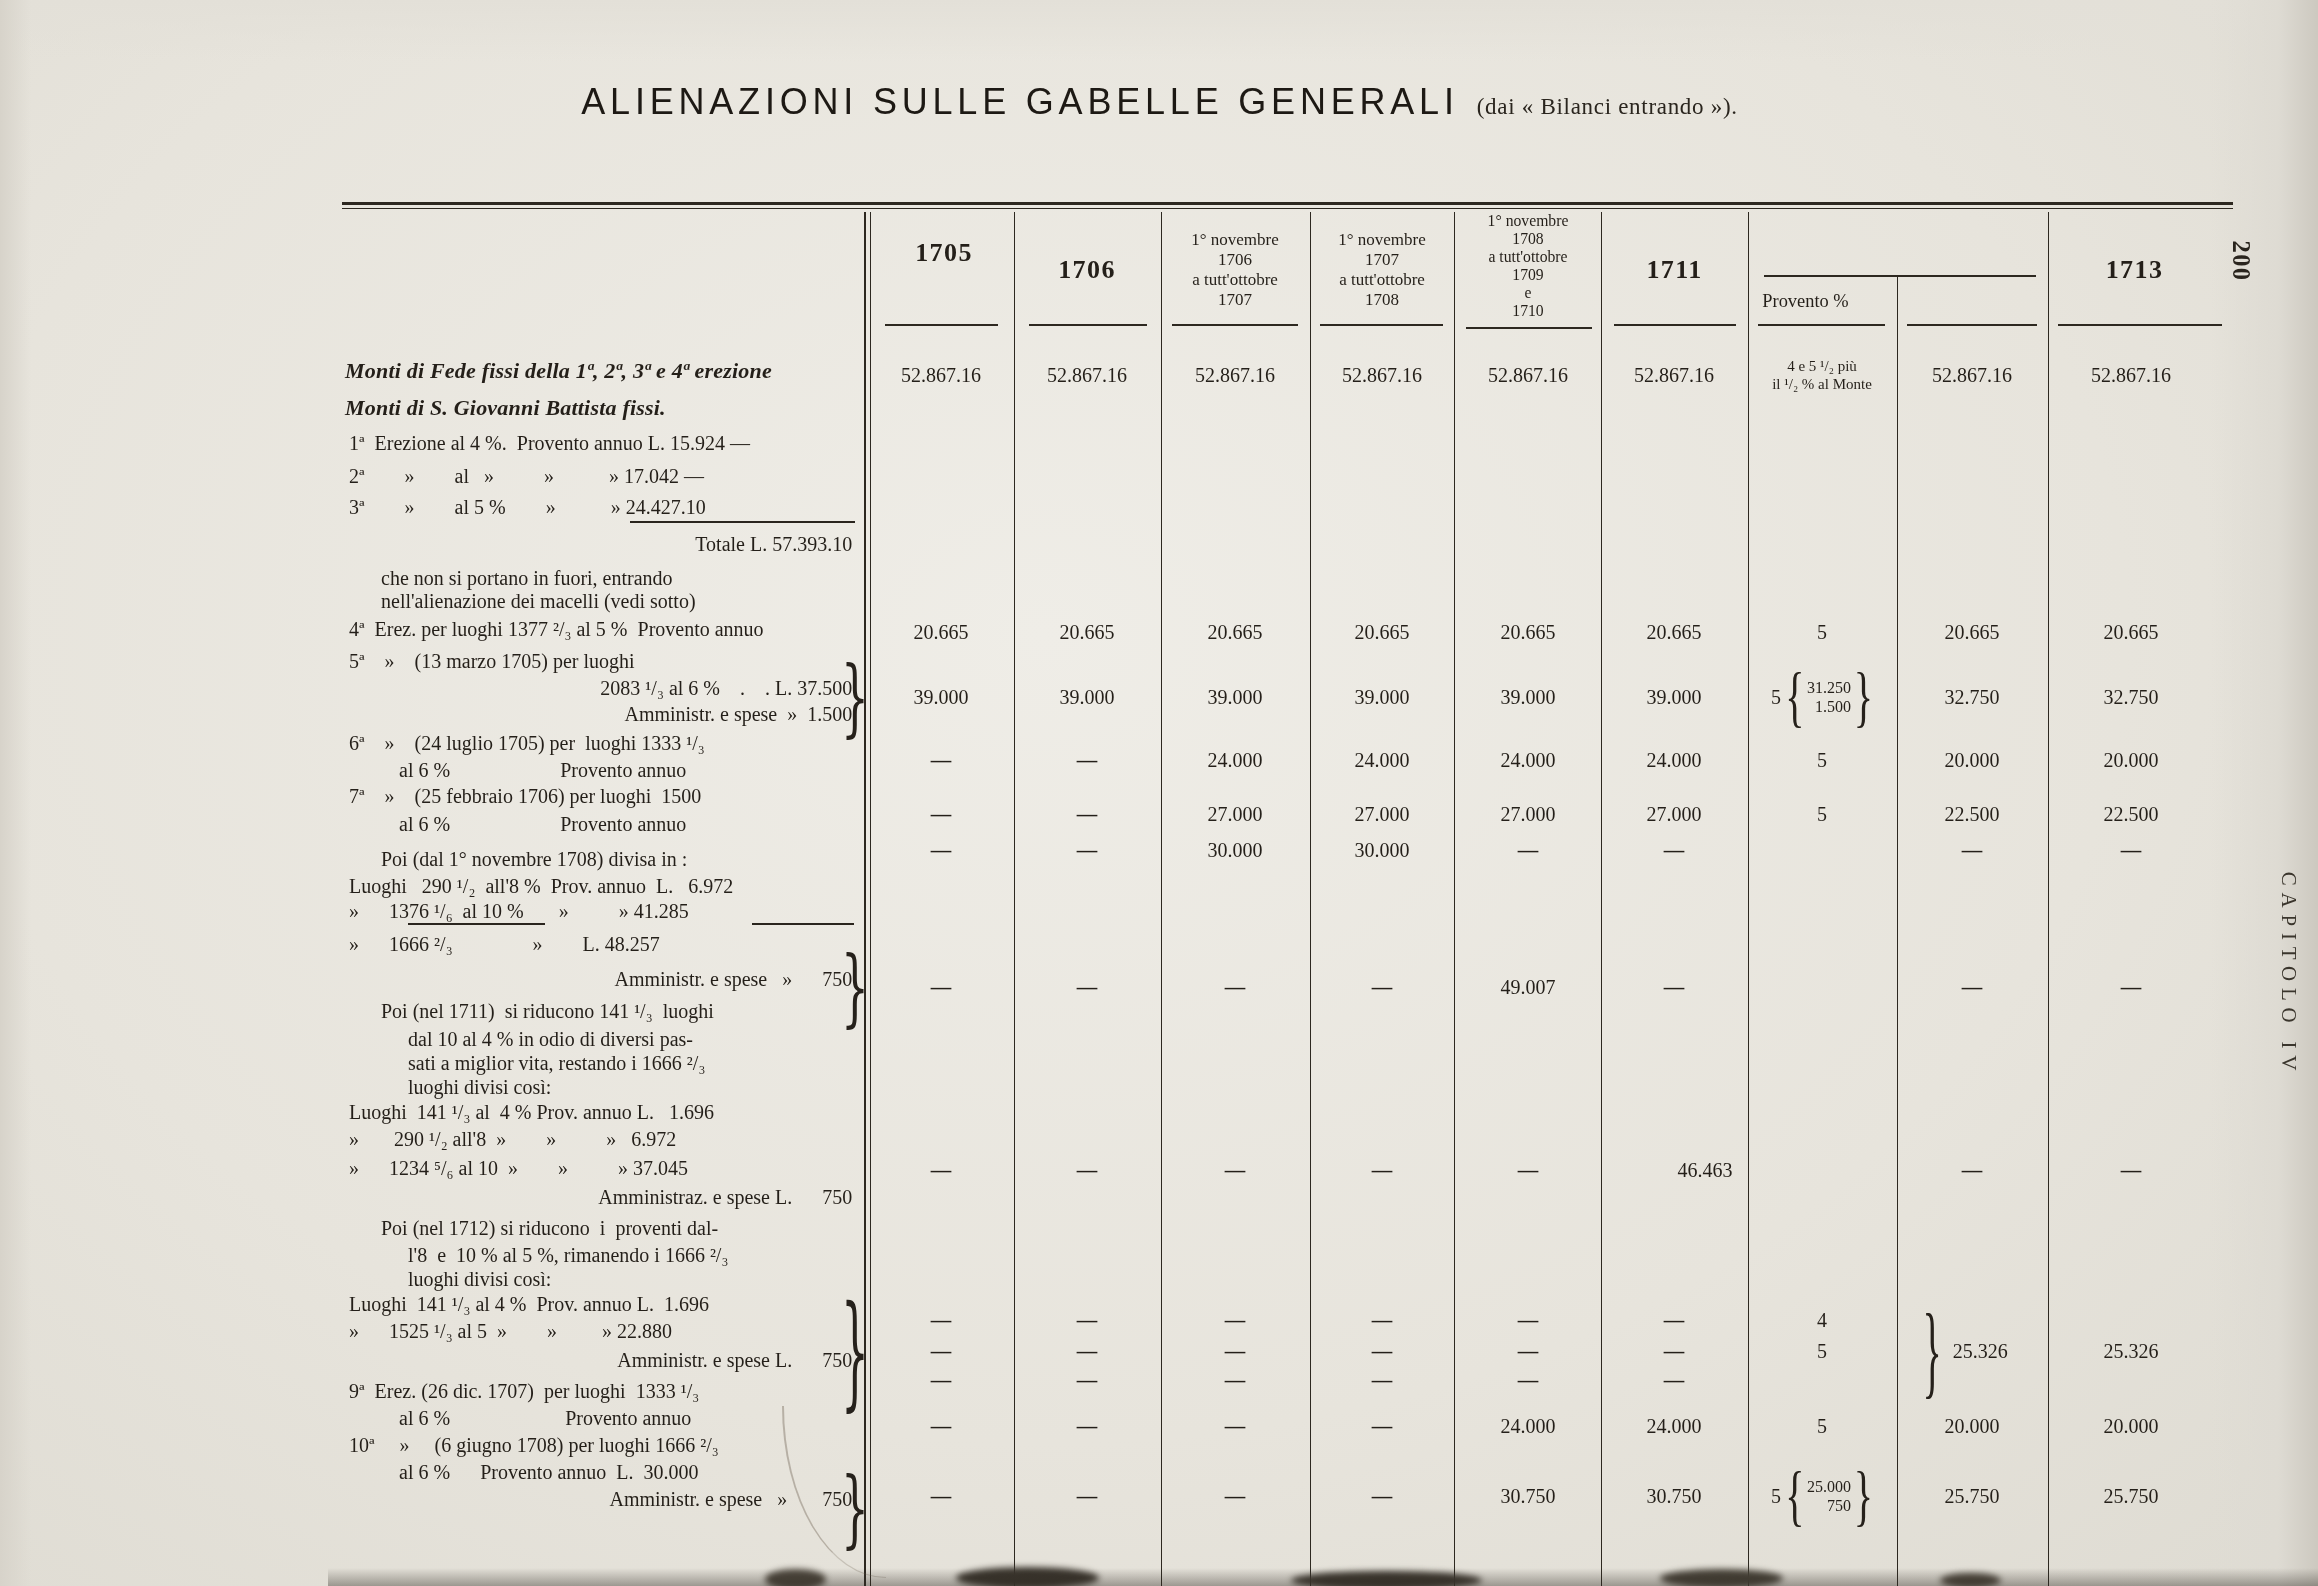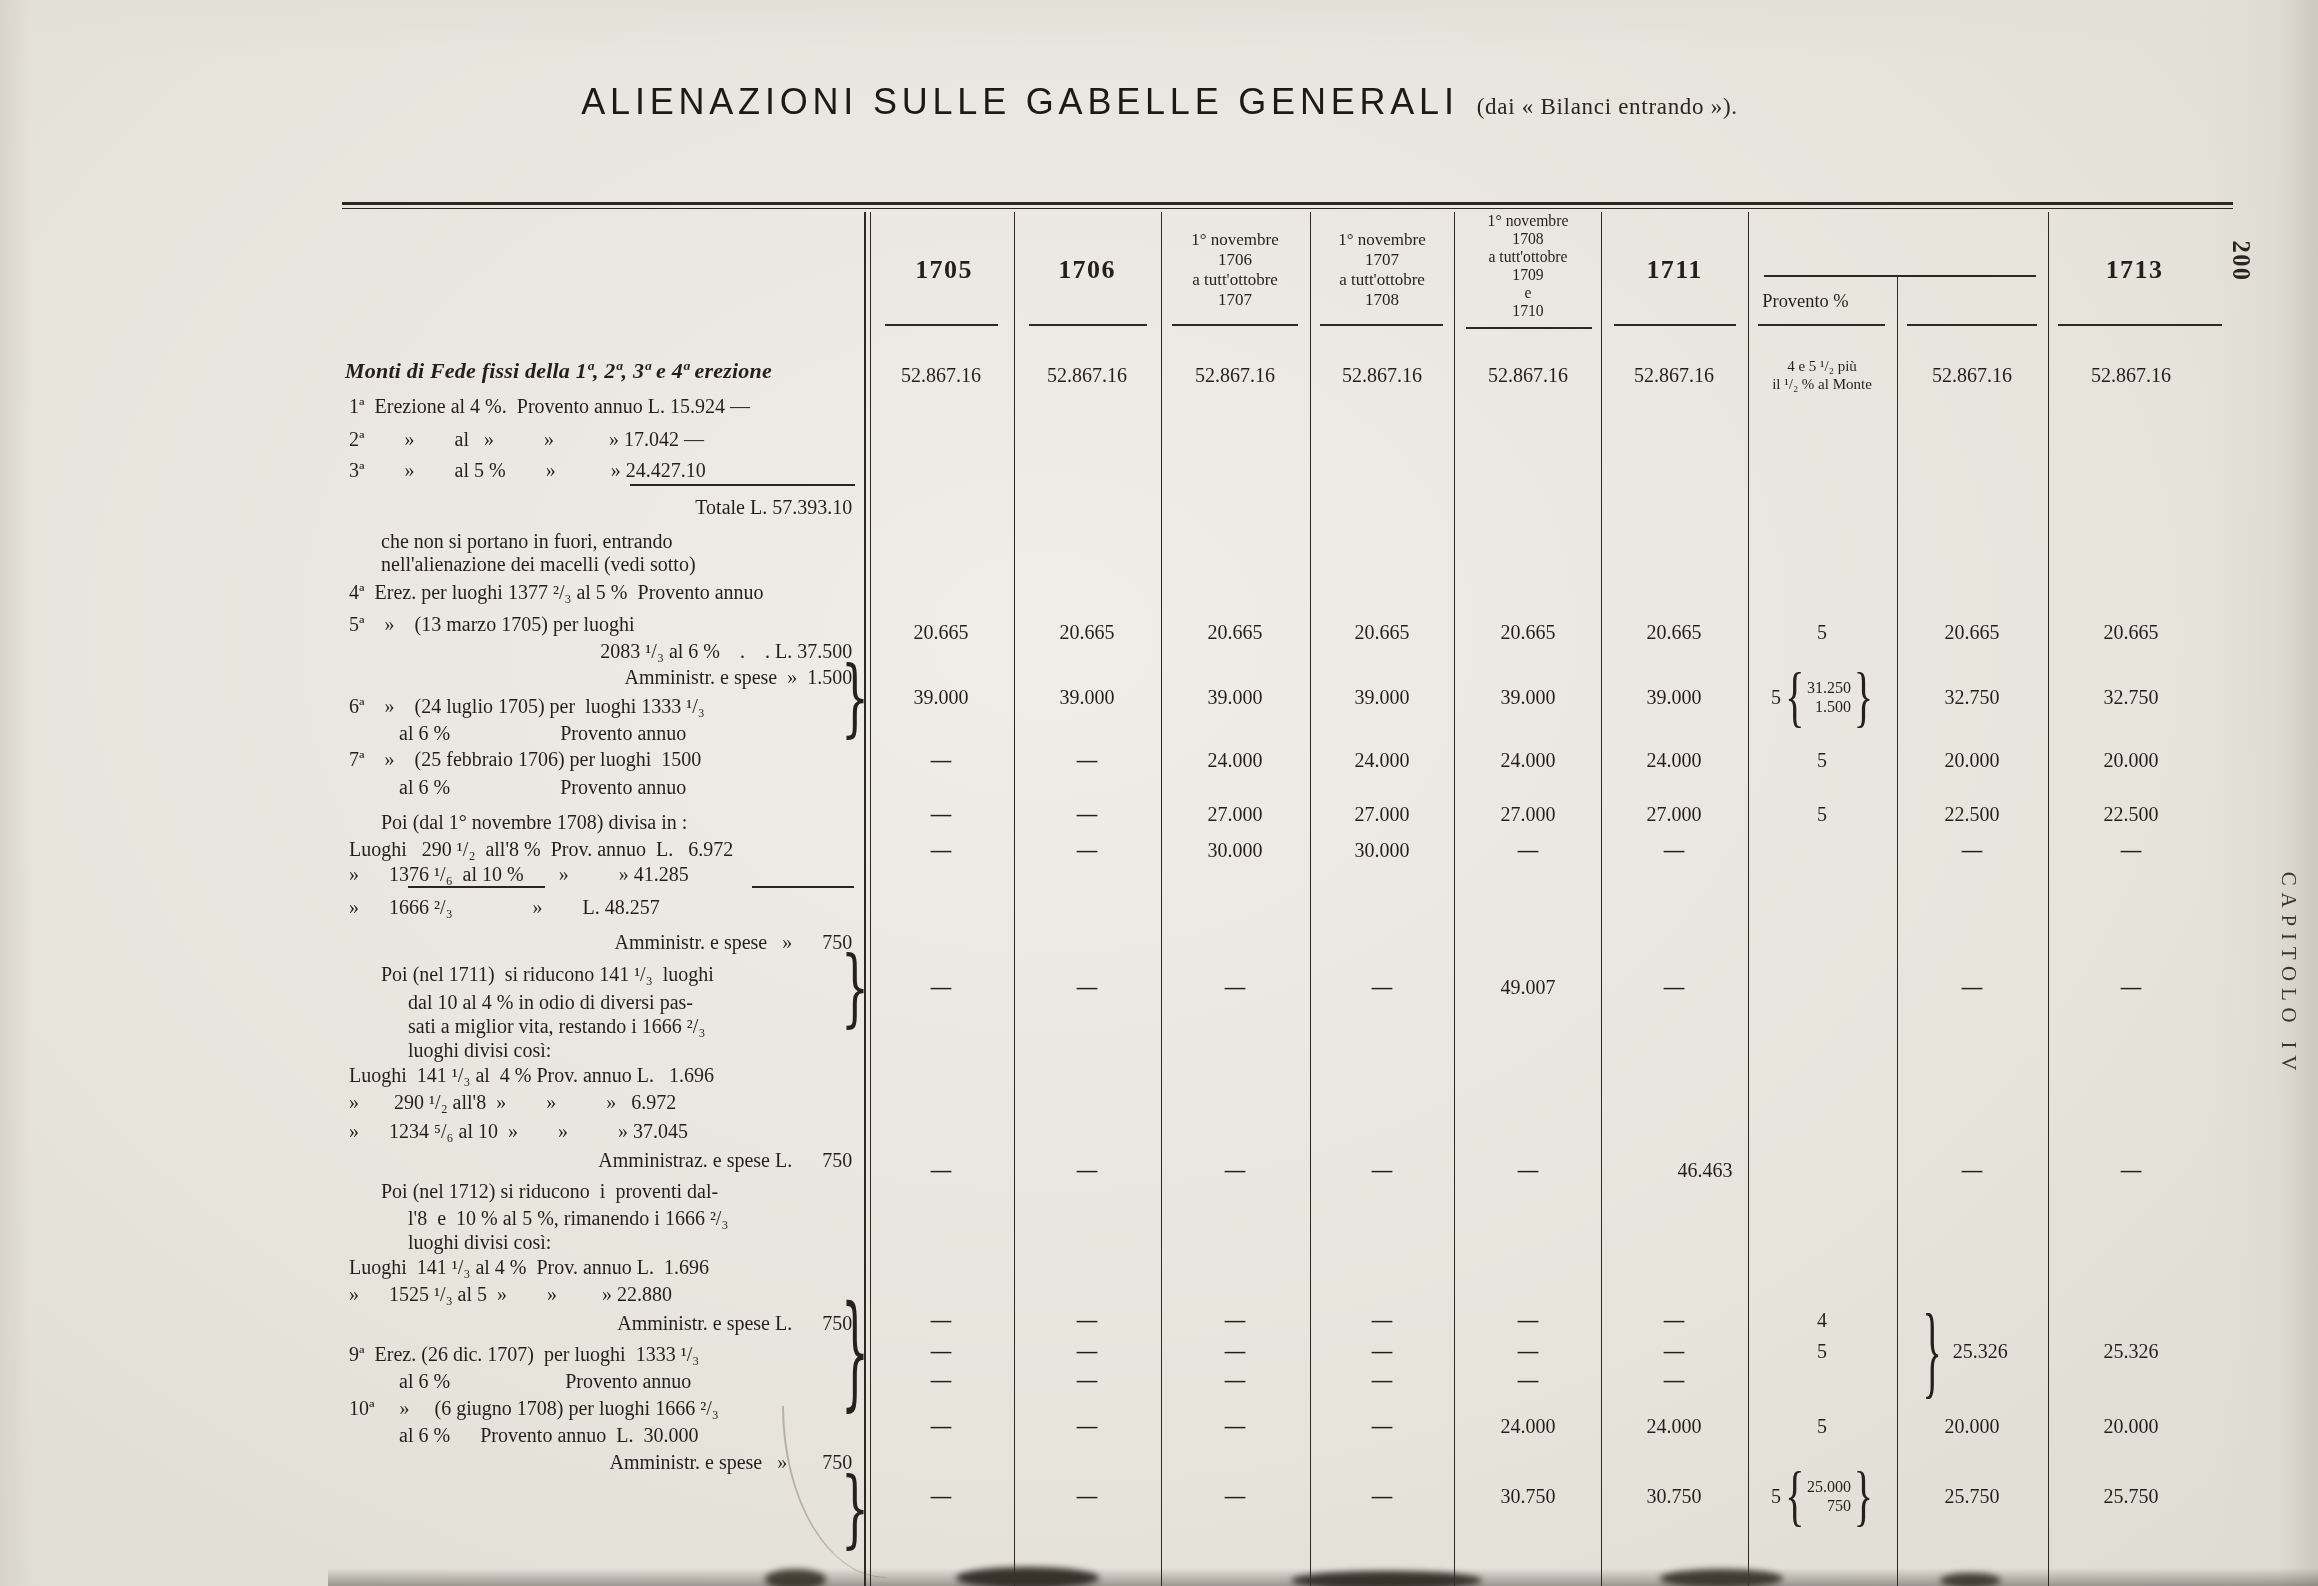--- a/index.html
+++ b/index.html
@@ -76,21 +76,21 @@
   <div class="vrule" style="left:870px;top:212px;width:1.4px;height:1375px;"></div>
   <div class="vrule" style="left:1014px;top:212px;width:1.4px;height:1375px;"></div>
   <div class="vrule" style="left:1161px;top:212px;width:1.4px;height:1375px;"></div>
   <div class="vrule" style="left:1310px;top:212px;width:1.4px;height:1375px;"></div>
   <div class="vrule" style="left:1454px;top:212px;width:1.4px;height:1375px;"></div>
   <div class="vrule" style="left:1601px;top:212px;width:1.4px;height:1375px;"></div>
   <div class="vrule" style="left:1748px;top:212px;width:1.4px;height:1375px;"></div>
   <div class="vrule" style="left:1897px;top:277px;width:1.4px;height:1310px;"></div>
   <div class="vrule" style="left:2048px;top:212px;width:1.4px;height:1375px;"></div>
 
-  <div class="hcell hyear" style="left:872px;top:215px;width:144px;height:109px;">1705</div>
+  <div class="hcell hyear" style="left:872px;top:198px;width:144px;height:109px;">1705</div>
   <div class="hcell hyear" style="left:1015px;top:215px;width:144px;height:109px;">1706</div>
   <div class="hcell" style="left:1162px;top:215px;width:146px;height:109px;">1° novembre
 1706
 a tutt'ottobre
 1707</div>
   <div class="hcell" style="left:1311px;top:215px;width:142px;height:109px;">1° novembre
 1707
 a tutt'ottobre
 1708</div>
   <div class="hcell" style="left:1456px;top:205px;width:144px;height:122px;font-size:15.7px;line-height:18px;">1° novembre
@@ -110,20 +110,21 @@
   <div class="hrule" style="left:1172px;top:324px;width:126px;height:2px;"></div>
   <div class="hrule" style="left:1320px;top:324px;width:123px;height:2px;"></div>
   <div class="hrule" style="left:1466px;top:327px;width:126px;height:2px;"></div>
   <div class="hrule" style="left:1614px;top:324px;width:122px;height:2px;"></div>
   <div class="hrule" style="left:1758px;top:324px;width:127px;height:2px;"></div>
   <div class="hrule" style="left:1907px;top:324px;width:130px;height:2px;"></div>
   <div class="hrule" style="left:2058px;top:324px;width:164px;height:2px;"></div>
 
   <div id="labelcol">
       <div class="line it" style="height: 36px;">Monti di Fede fissi della 1ª, 2ª, 3ª e 4ª erezione</div>
+      <div class="line it" style="height: 37px;">Monti di S. Giovanni Battista fissi.</div>
       <div class="line L" style="height: 35px;">1ª  Erezione al 4 %.  Provento annuo L. 15.924 —</div>
       <div class="line L" style="height: 31px;">2ª        »        al   »          »           » 17.042 —</div>
       <div class="line L" style="height: 30px;">3ª        »        al 5 %        »           » 24.427.10</div>
       <div class="line r ruleTop" style="height: 44px;">Totale L. 57.393.10</div>
       <div class="line i1" style="height: 24.6px;">che non si portano in fuori, entrando</div>
       <div class="line i1" style="height: 22px;">nell'alienazione dei macelli (vedi sotto)</div>
       <div class="line L" style="height: 34px;">4ª  Erez. per luoghi 1377 ²/₃ al 5 %  Provento annuo</div>
       <div class="line L" style="height: 29px;">5ª    »    (13 marzo 1705) per luoghi</div>
       <div class="line r" style="height: 25px;">2083 ¹/₃ al 6 %    .    . L. 37.500</div>
       <div class="line r" style="height: 27px;">Amministr. e spese  »  1.500</div>

